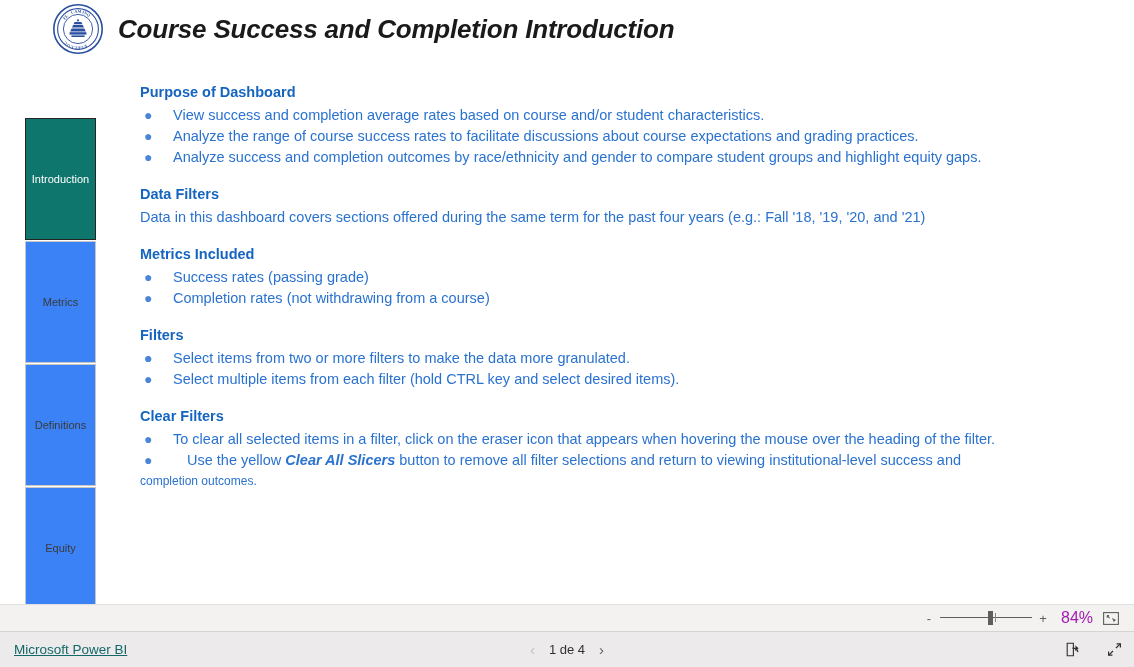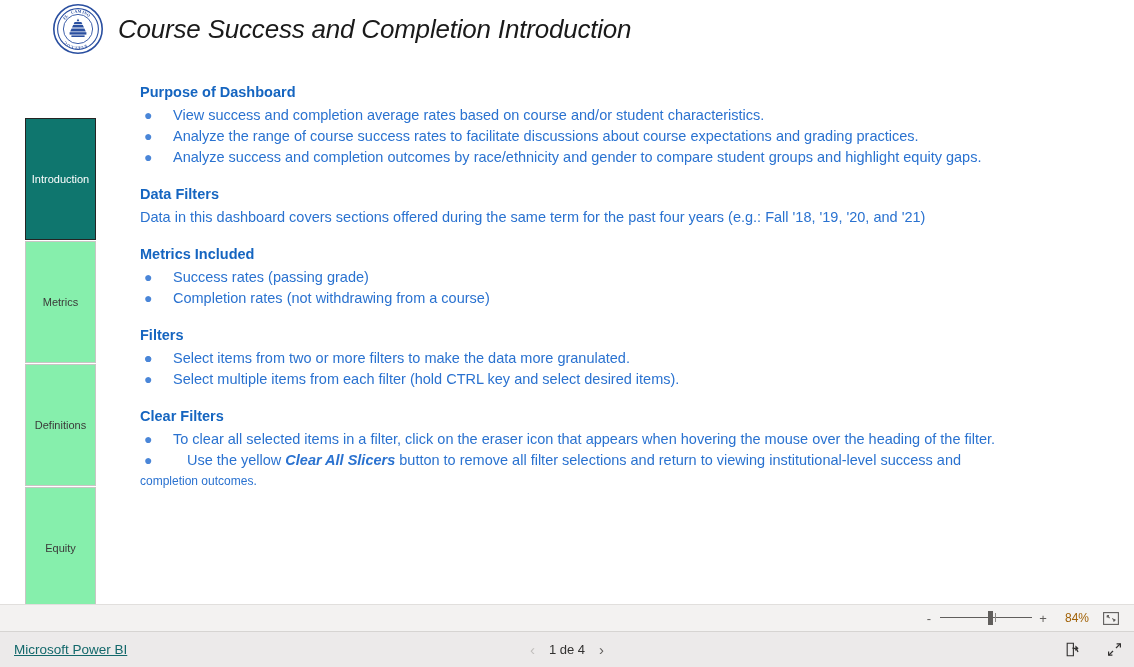--- a/index.html
+++ b/index.html
@@ -45,21 +45,21 @@
   }
   .logo {
     margin-left: 52px;
     width: 52px;
     height: 52px;
     flex: 0 0 auto;
   }
   .report-title {
     margin-left: 14px;
     font-size: 26px;
-    font-weight: normal;
+    font-weight: bold;
     font-style: italic;
     color: #1a1a1a;
     letter-spacing: -0.2px;
     white-space: nowrap;
   }
 
   
   .page-tabs {
     position: absolute;
     left: 25px;
@@ -69,21 +69,21 @@
   .page-tab {
     width: 71px;
     height: 122px;
     box-sizing: border-box;
     display: flex;
     align-items: center;
     justify-content: center;
     margin-bottom: 1px;
     font-size: 11px;
     color: #3b3a39;
-    background: #86efac;
+    background: #3b82f6;
     border: 1px solid #c8c6c4;
     text-align: center;
     cursor: pointer;
   }
   .page-tab.active {
     background: #0f766e;
     color: #ffffff;
     border-color: #252423;
   }
 
@@ -192,22 +192,22 @@
   }
   .zoom-track .thumb {
     position: absolute;
     left: 48px;
     top: 0px;
     width: 5px;
     height: 14px;
     background: #605e5c;
   }
   .zoom-value {
-    font-size: 12px;
-    color: #a16207;
+    font-size: 16px;
+    color: #a21caf;
     width: 42px;
     text-align: center;
     margin-left: 6px;
   }
   .fit-btn {
     width: 26px;
     height: 20px;
     margin-right: 10px;
     display: flex;
     align-items: center;

